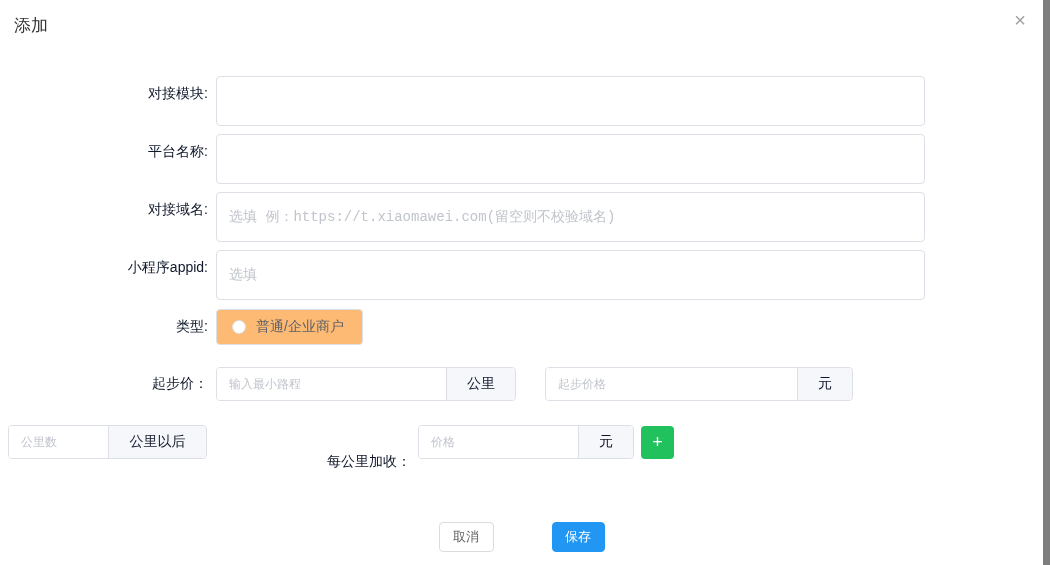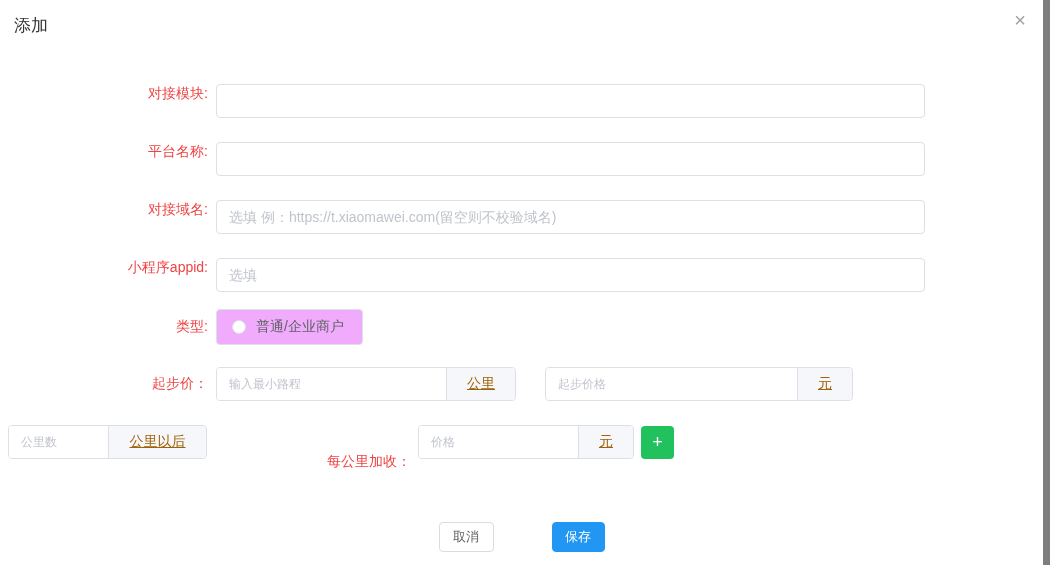--- a/index.html
+++ b/index.html
@@ -21,51 +21,51 @@
   }
   .scrollbar {
     position: absolute; top: 0; right: 0;
     width: 7px; height: 565px; background: #7e7e7e;
   }
   .form { position: absolute; top: 77px; left: 0; width: 1043px; }
   .row { display: flex; align-items: center; height: 34px; margin-bottom: 24px; }
   .row.type-row { height: 36px; margin-bottom: 22px; }
   .lbl {
     width: 208px; text-align: right; padding-right: 0;
-    color: #ef4444; flex: none; white-space: nowrap;
+    color: #0f172a; flex: none; white-space: nowrap;
   }
   .gap { width: 8px; flex: none; }
   .txt-input {
-    width: 709px; height: 34px;
+    width: 709px; height: 50px;
     border: 1px solid #dcdfe6; border-radius: 4px;
     padding: 0 12px; font-size: 14px; color: #333;
     outline: none; background: #fff;
-    font-family: Liberation Sans, sans-serif;
+    font-family: Liberation Mono, monospace;
     margin-top: 13px;
   }
   .txt-input::placeholder { color: #c0c4cc; opacity: 1; }
   .input-group {
     display: flex; height: 34px;
     border: 1px solid #dcdfe6; border-radius: 4px;
     overflow: hidden; background: #fff; flex: none;
   }
   .input-group input {
     border: none; outline: none; padding: 0 12px;
     font-size: 12px; color: #333; min-width: 0; flex: 1;
     font-family: "Liberation Sans", "DejaVu Sans", sans-serif;
   }
   .input-group input::placeholder { color: #c0c4cc; opacity: 1; }
   .unit {
     background: #f5f7fa; border-left: 1px solid #dcdfe6;
-    color: #a16207; display: flex; align-items: center; justify-content: center;
-    flex: none; font-size: 14px; text-decoration: underline;
+    color: #0f172a; display: flex; align-items: center; justify-content: center;
+    flex: none; font-size: 14px;
   }
   .radio-box {
     height: 36px; border: 1px solid #dcdfe6; border-radius: 4px;
-    display: flex; align-items: center; cursor: pointer; background: #f0abfc; flex: none;
+    display: flex; align-items: center; cursor: pointer; background: #fdba74; flex: none;
   }
   .radio-circle {
     width: 14px; height: 14px; border: 1px solid #dcdfe6;
     border-radius: 50%; background: #fff; flex: none;
     margin-left: 15px; margin-right: 10px;
   }
   .radio-label { color: #606266; padding-right: 16px; }
   .add-btn {
     width: 33px; height: 33px; margin-left: 7px;
     background: #21c25d; color: #fff; border: none; border-radius: 4px;

